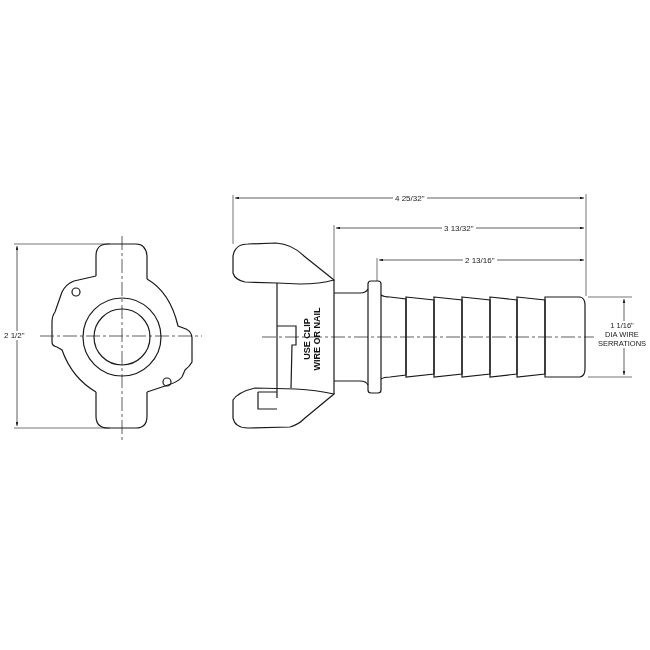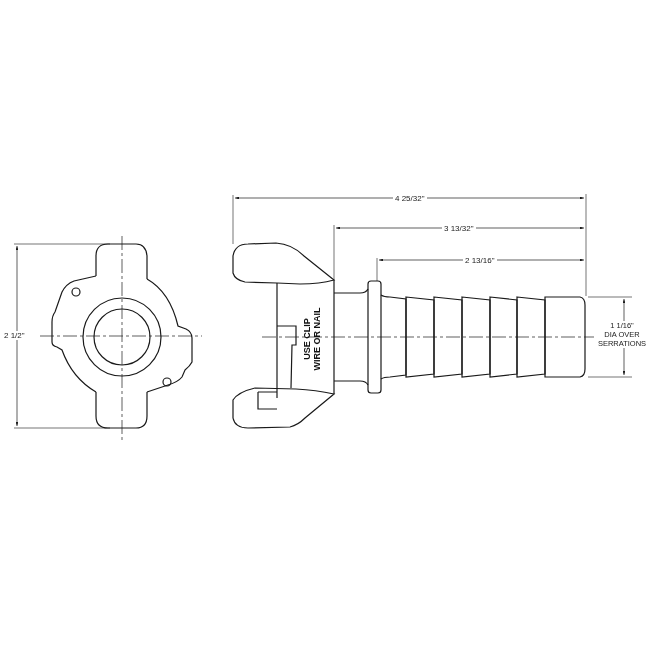--- a/index.html
+++ b/index.html
@@ -87,20 +87,20 @@
   </g>
 </svg>
 
 <div class="dim-text" style="left:2px; top:331px;">2 1/2"</div>
 <div class="dim-text" style="left:393px; top:194px;">4 25/32"</div>
 <div class="dim-text" style="left:442px; top:224px;">3 13/32"</div>
 <div class="dim-text" style="left:463px; top:256px;">2 13/16"</div>
 
 <div class="note" style="left:594px; top:321px; width:56px; background:#fff;">
   <div>1 1/16"</div>
-  <div>DIA OVER</div>
+  <div>DIA WIRE</div>
   <div>SERRATIONS</div>
 </div>
 
 <div class="stamp" style="left:263px; top:328px; width:100px; height:22px;">
   <div>USE CLIP</div>
   <div>WIRE OR NAIL</div>
 </div>
 
 </body></html>

